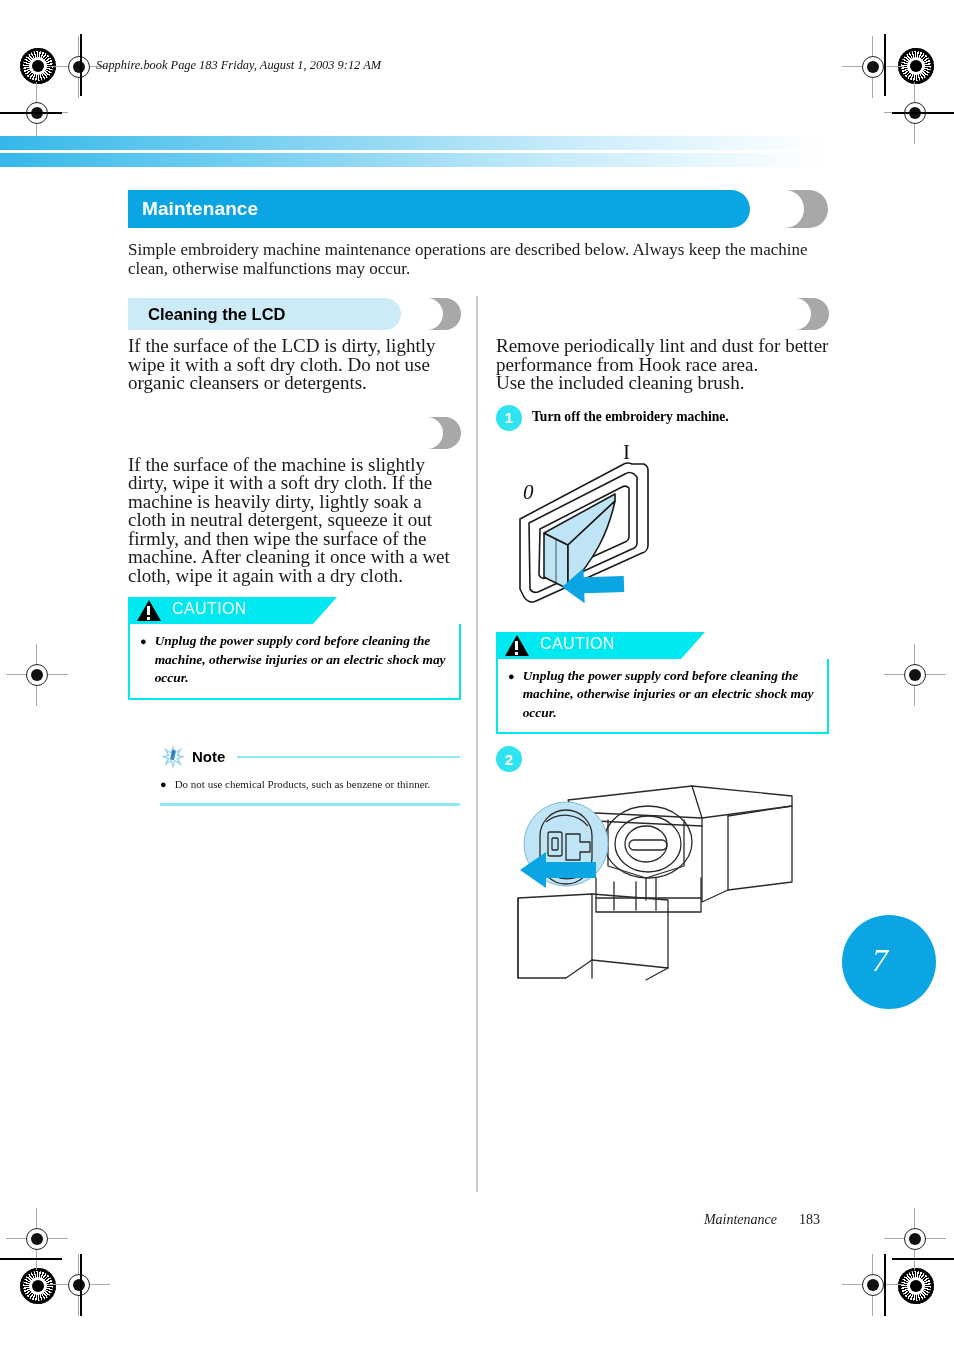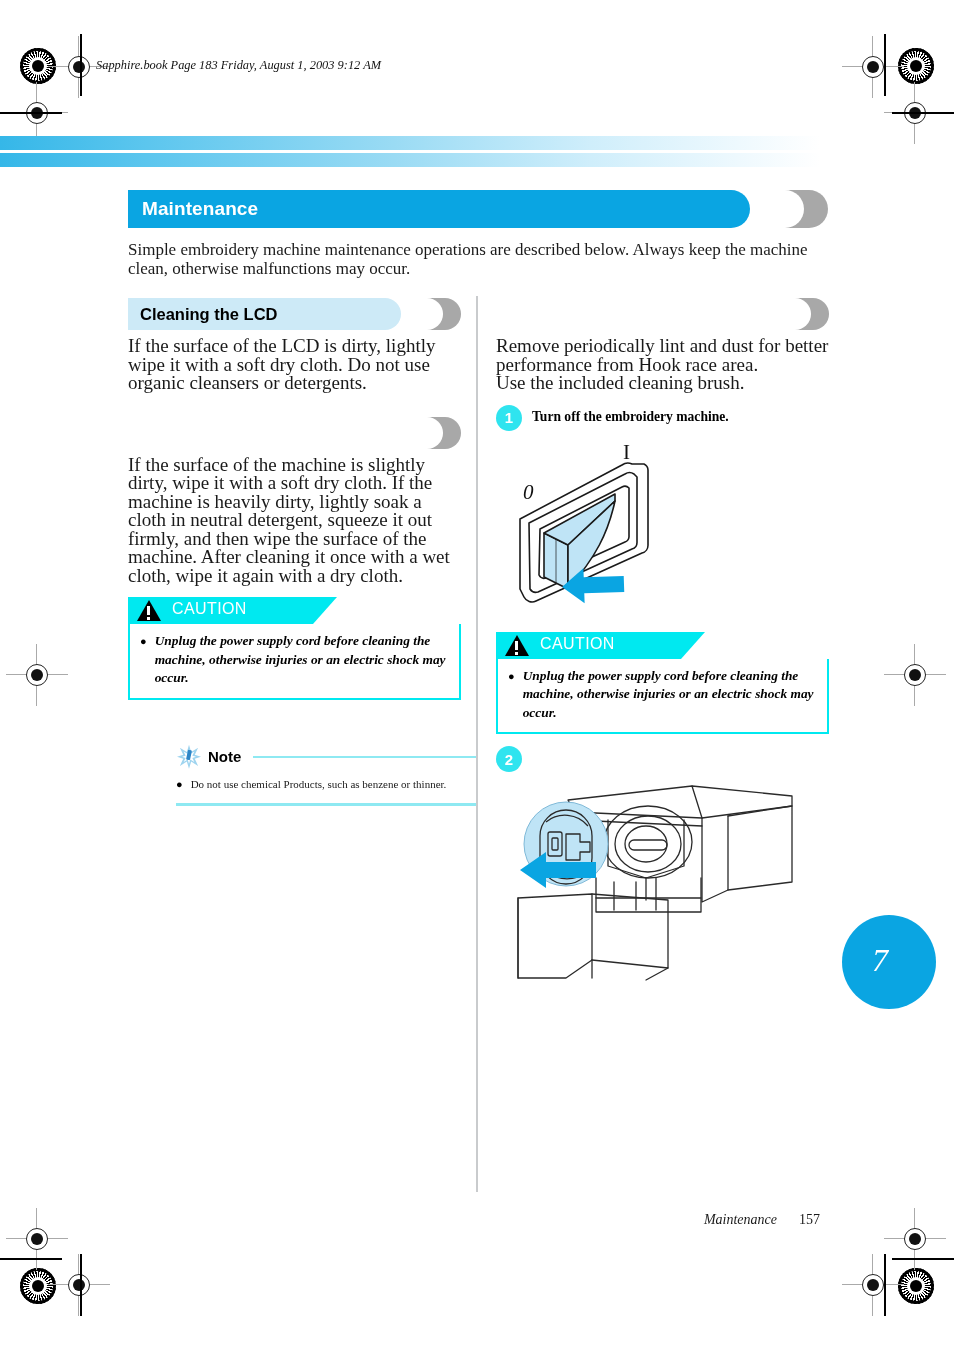--- a/index.html
+++ b/index.html
@@ -95,21 +95,21 @@
   .sec-white {
     position:absolute; right:18px; top:0; width:46px; height:32px;
     background:#ffffff; border-radius:0 16px 16px 0;
   }
   .sec-band {
     position:absolute; left:0; top:0; right:60px; height:32px;
     background:#cdeaf7; border-radius:0 16px 16px 0;
     display:flex; align-items:center;
   }
   .sec-band .h {
-    font-size:16.5px; font-weight:bold; color:#000; padding-left:12px; white-space:nowrap;
+    font-size:16.5px; font-weight:bold; color:#000; padding-left:20px; white-space:nowrap;
   }
 
   .body-text {
     font-family:"Liberation Serif", serif;
     font-size:19px; line-height:18.5px; color:#1a1a1a;
     margin:0 0 6px 0;
   }
 
   
   .caution { position:relative; margin-top:12px; }
@@ -147,21 +147,21 @@
     padding:8px 10px 10px 10px;
   }
   .caution-item { display:flex; gap:8px; }
   .caution-item .bullet { font-size:11px; line-height:18px; }
   .caution-item .txt {
     font-family:"Liberation Serif", serif;
     font-weight:bold; font-size:13.4px; line-height:18.6px; color:#000;font-style:italic;
   }
 
   
-  .note { margin-top:44px; margin-left:48px; width:300px; }
+  .note { margin-top:44px; margin-left:32px; width:300px; }
   .note-head { display:flex; align-items:center; gap:6px; position:relative; }
   .note-star { position:relative; width:26px; height:26px; flex:0 0 26px; }
   .note-star .s1, .note-star .s2 {
     position:absolute; left:50%; top:50%; width:24px; height:24px;
     transform:translate(-50%,-50%);
     background:#9fd4ef;
     clip-path: polygon(50% 0%, 59% 30%, 88% 12%, 74% 42%, 100% 50%, 74% 58%, 88% 88%, 59% 70%, 50% 100%, 41% 70%, 12% 88%, 26% 58%, 0% 50%, 26% 42%, 12% 12%, 41% 30%);
   }
   .note-star .s2 { width:14px; height:14px; background:#ffffff; }
   .note-star .s3 {
@@ -473,16 +473,16 @@
     </div>
 
   </div>
 
   <div class="chaptab">
     <span>7</span>
   </div>
 
   <div class="footer">
     <span class="fsec">Maintenance</span>
-    <span class="fpage">157</span>
+    <span class="fpage">183</span>
   </div>
 
 </div>
 
 </body></html>

